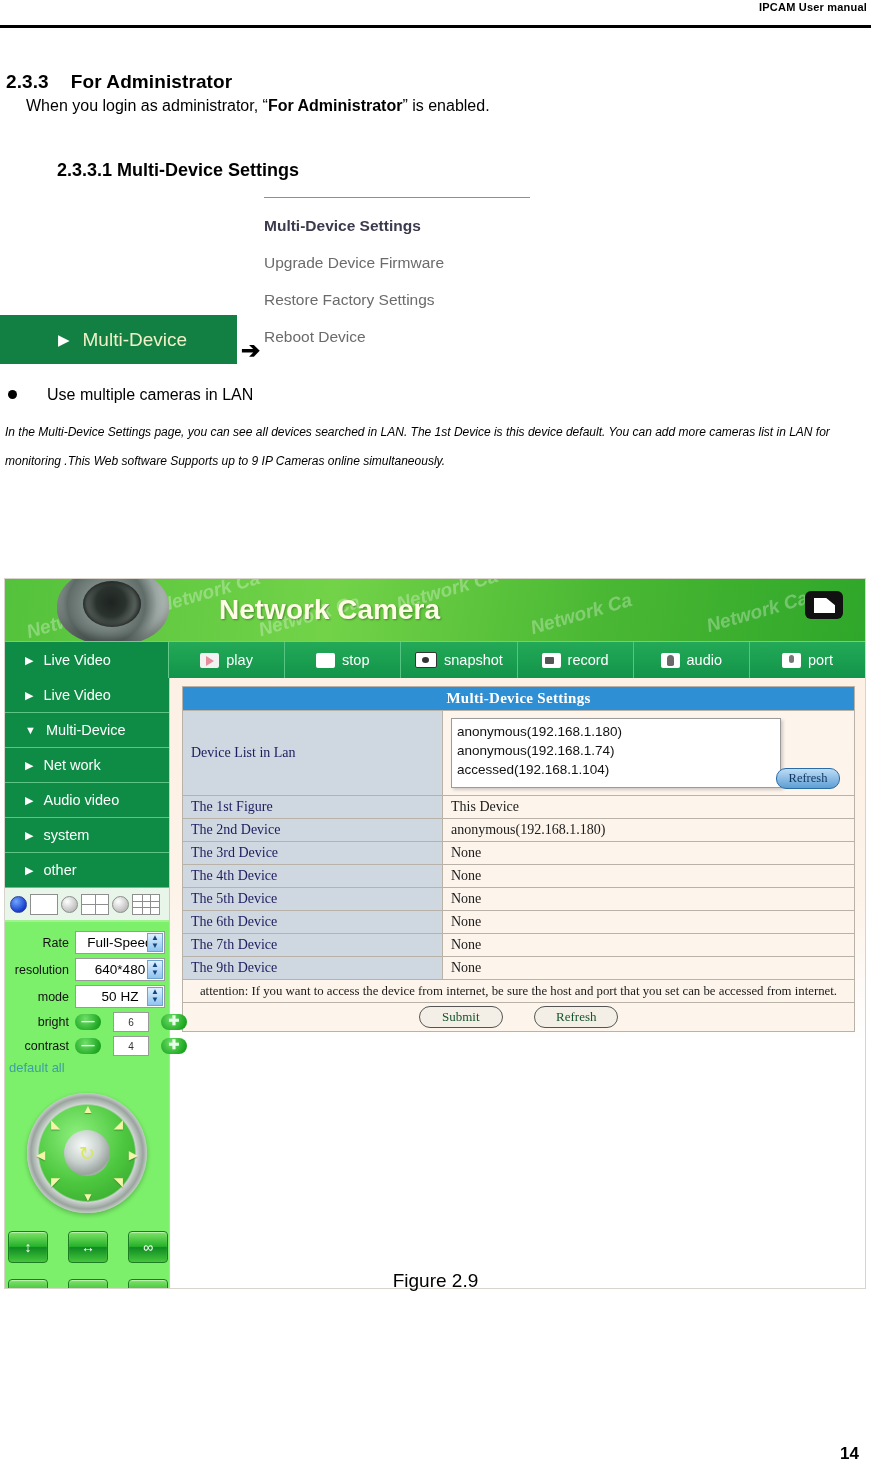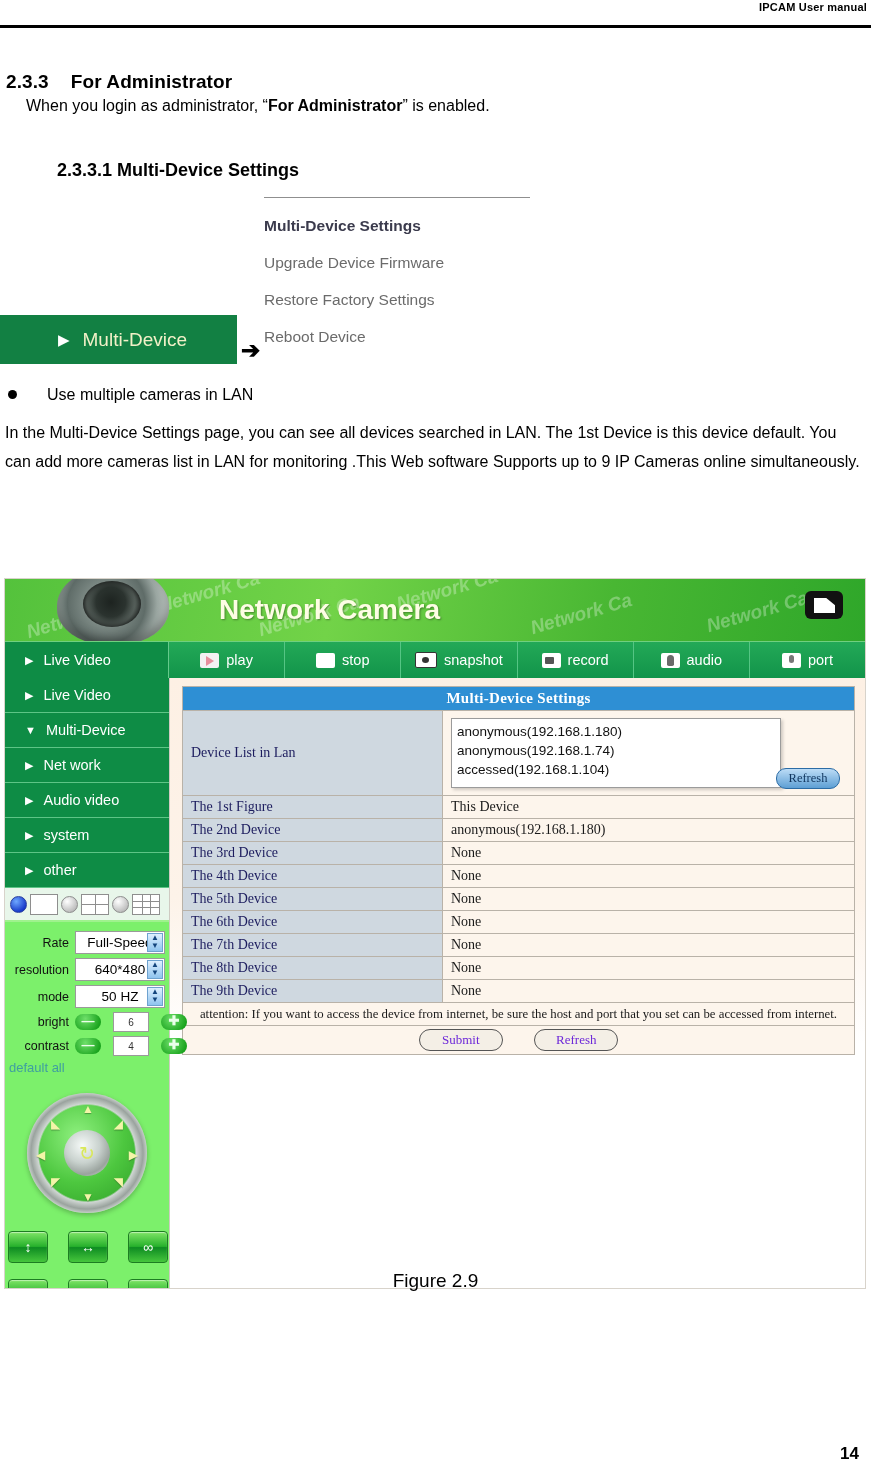--- a/index.html
+++ b/index.html
@@ -131,22 +131,23 @@
     border-radius: 50%;
     background: #000;
     margin-right: 30px;
     vertical-align: 1px;
   }
   .para {
     position: absolute;
     left: 5px;
     top: 418px;
     width: 858px;
-    font-size: 16px;
+    font-size: 12px;
     line-height: 29px;
+    font-style: italic;
   }
 
   
   .shot {
     position: absolute;
     left: 4px;
     top: 578px;
     width: 862px;
     height: 711px;
     background: #fff;
@@ -583,21 +584,21 @@
   .oval-btn {
     display: inline-block;
     min-width: 62px;
     margin: 0 14px;
     padding: 2px 10px;
     border: 1px solid #555;
     border-radius: 12px;
     background: #f4efe6;
     font-family: "Liberation Serif", serif;
     font-size: 13px;
-    color: #6d28d9;
+    color: #14532d;
   }
 
   
   .fig-caption {
     position: absolute;
     left: 0; right: 0;
     top: 1270px;
     text-align: center;
     font-size: 19px;
   }
@@ -833,24 +834,20 @@
         </tr>
         <tr>
           <td class="lbl-cell">The 6th Device</td>
           <td class="val-cell">None</td>
         </tr>
         <tr>
           <td class="lbl-cell">The 7th Device</td>
           <td class="val-cell">None</td>
         </tr>
         <tr>
-          <td class="lbl-cell">The 8th Device</td>
-          <td class="val-cell">None</td>
-        </tr>
-        <tr>
           <td class="lbl-cell">The 9th Device</td>
           <td class="val-cell">None</td>
         </tr>
         <tr>
           <td class="attention-cell" colspan="2">attention: If you want to access the device from internet, be sure the host and port that you set can be accessed from internet.</td>
         </tr>
         <tr>
           <td class="btn-cell" colspan="2">
             <span class="oval-btn">Submit</span>
             <span class="oval-btn">Refresh</span>

